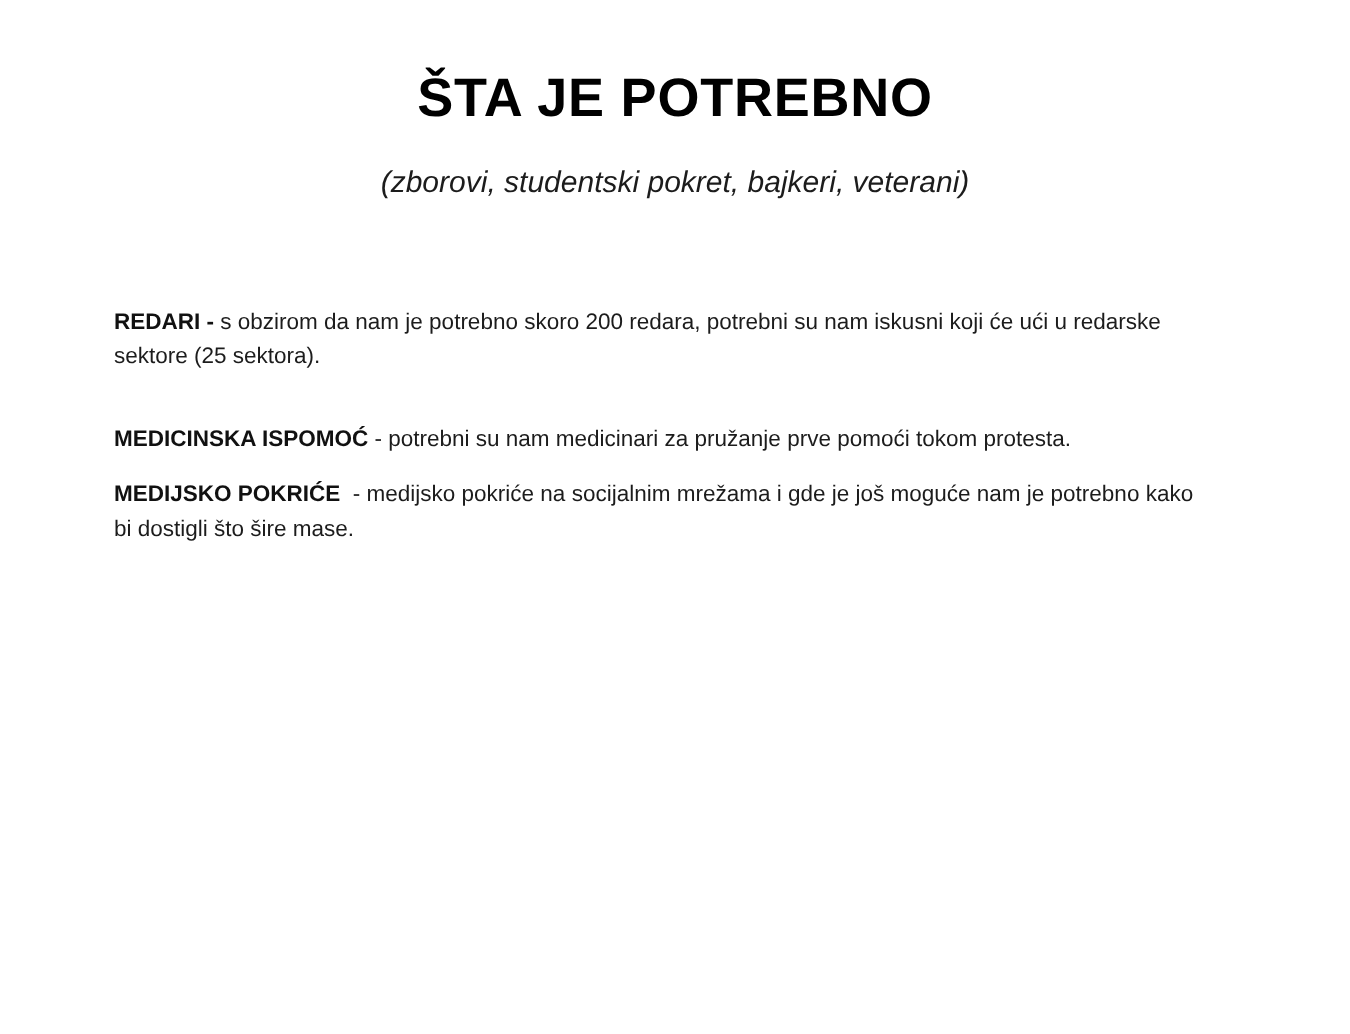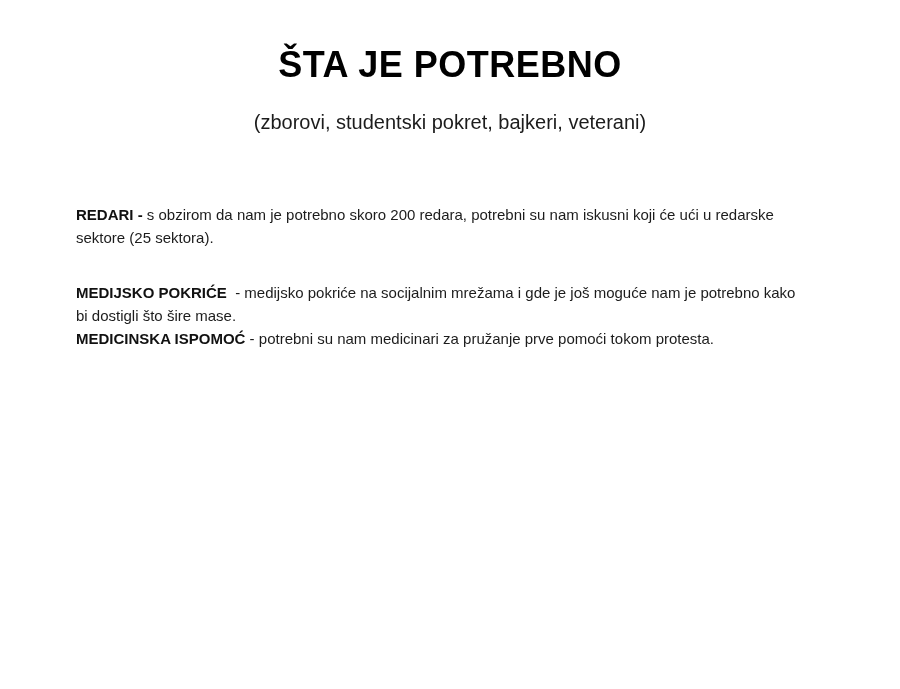--- a/index.html
+++ b/index.html
@@ -34,20 +34,21 @@
   }
   .slide-subtitle {
     position: absolute;
     top: 111px;
     left: 0;
     width: 100%;
     text-align: center;
     font-size: 20px;
     font-weight: 400;
     color: #1c1c1c;
+    font-style: italic;
   }
   .body-text {
     position: absolute;
     top: 203px;
     left: 76px;
     width: 772px;
     font-size: 15px;
     line-height: 23px;
   }
   .para {
@@ -73,24 +74,24 @@
 
   <div class="slide-subtitle">(zborovi, studentski pokret, bajkeri, veterani)</div>
 
   <div class="body-text">
 
     <p class="para para-1">
       <span class="label">REDARI -</span><span class="text"> s obzirom da nam je potrebno skoro 200 redara, potrebni su nam iskusni koji će ući u redarske
 sektore (25 sektora).</span>
     </p>
 
+    <p class="para para-2">
+      <span class="label">MEDICINSKA ISPOMOĆ</span><span class="text"> - potrebni su nam medicinari za pružanje prve pomoći tokom protesta.</span>
+    </p>
+
     <p class="para para-3">
       <span class="label">MEDIJSKO POKRIĆE</span><span class="text">  - medijsko pokriće na socijalnim mrežama i gde je još moguće nam je potrebno kako
 bi dostigli što šire mase.</span>
-    </p>
-
-    <p class="para para-2">
-      <span class="label">MEDICINSKA ISPOMOĆ</span><span class="text"> - potrebni su nam medicinari za pružanje prve pomoći tokom protesta.</span>
     </p>
 
   </div>
 
 </div>
 
 </body></html>

